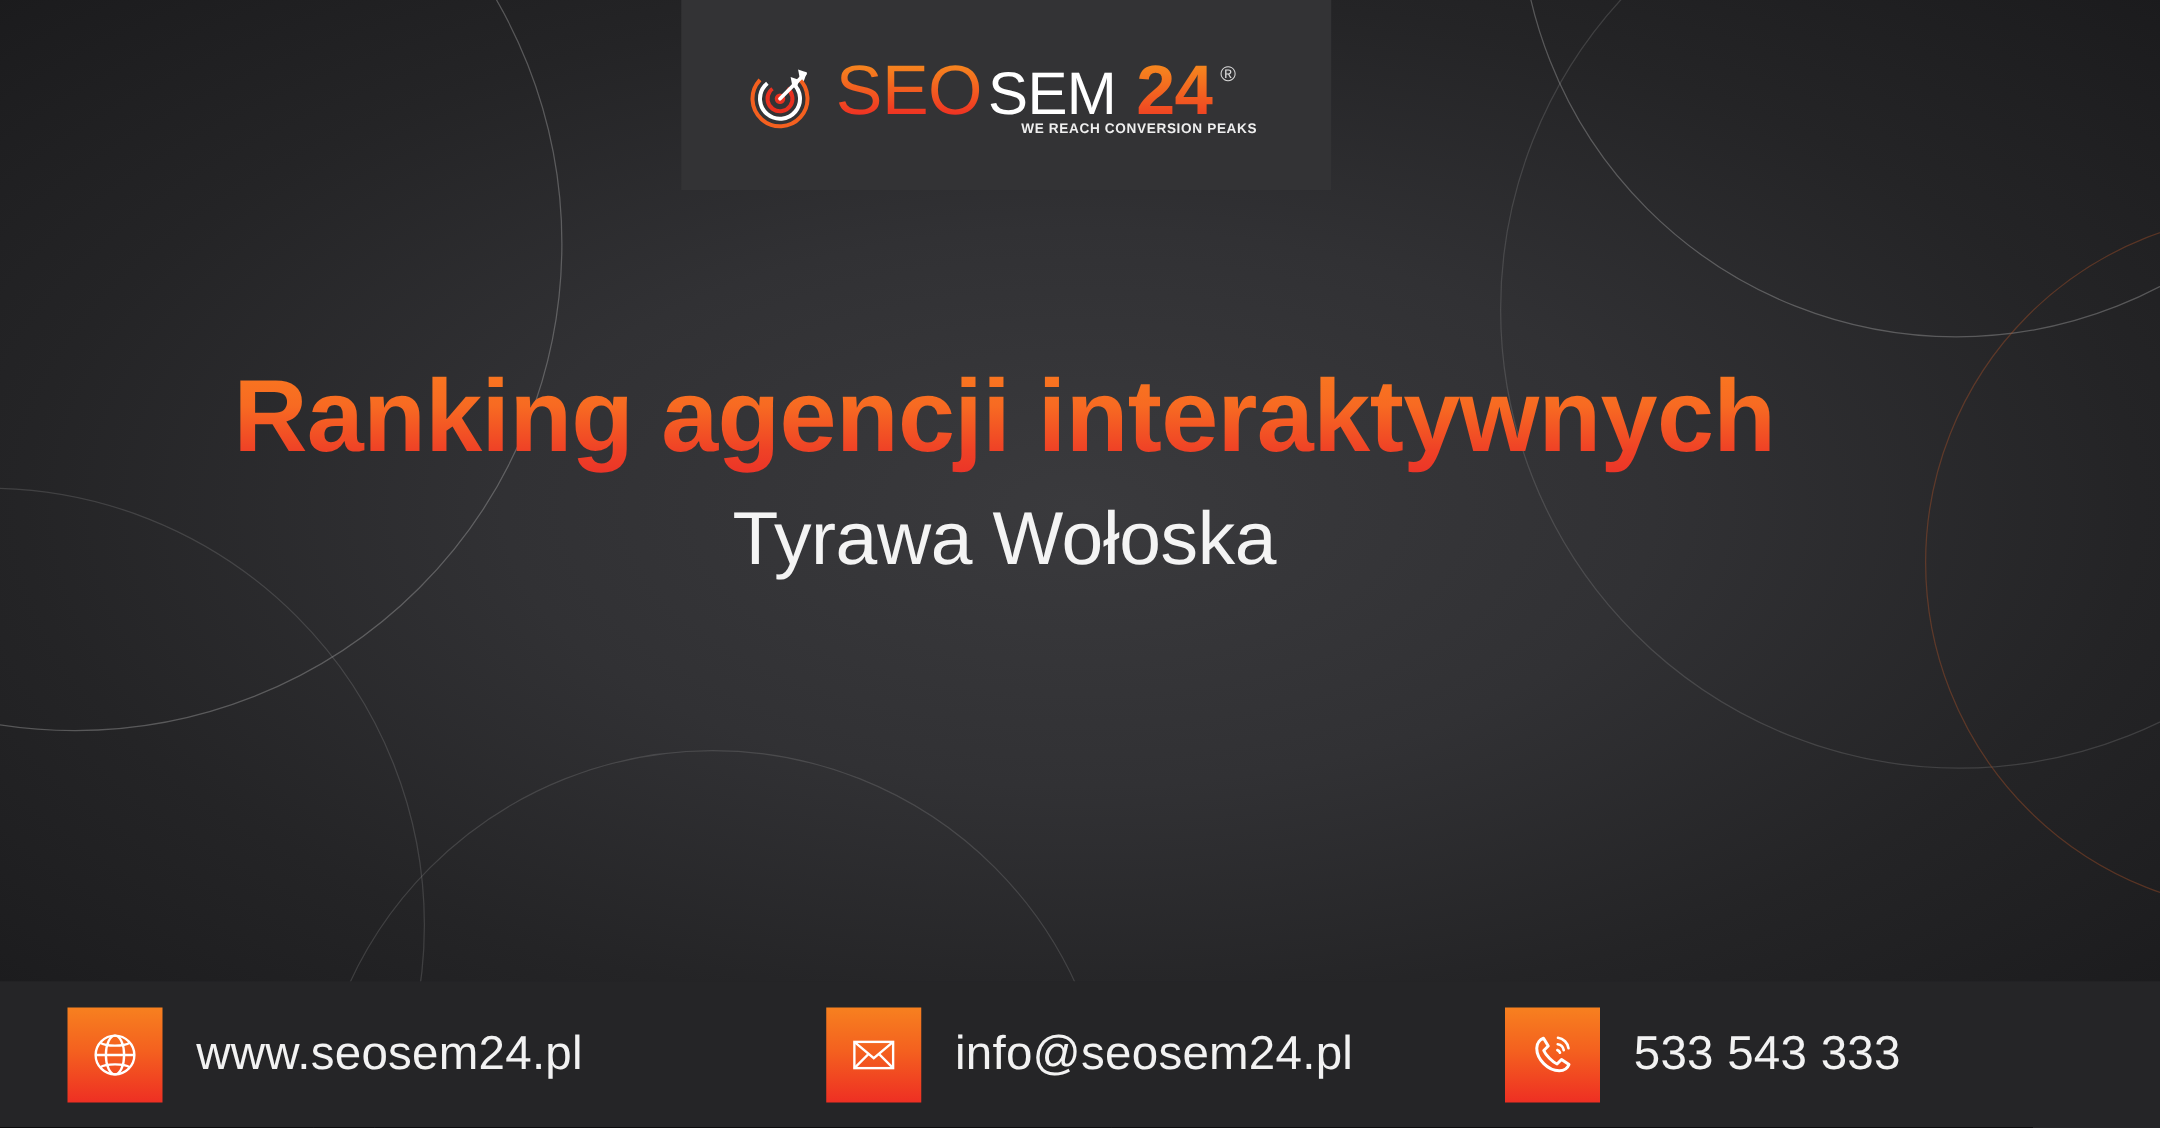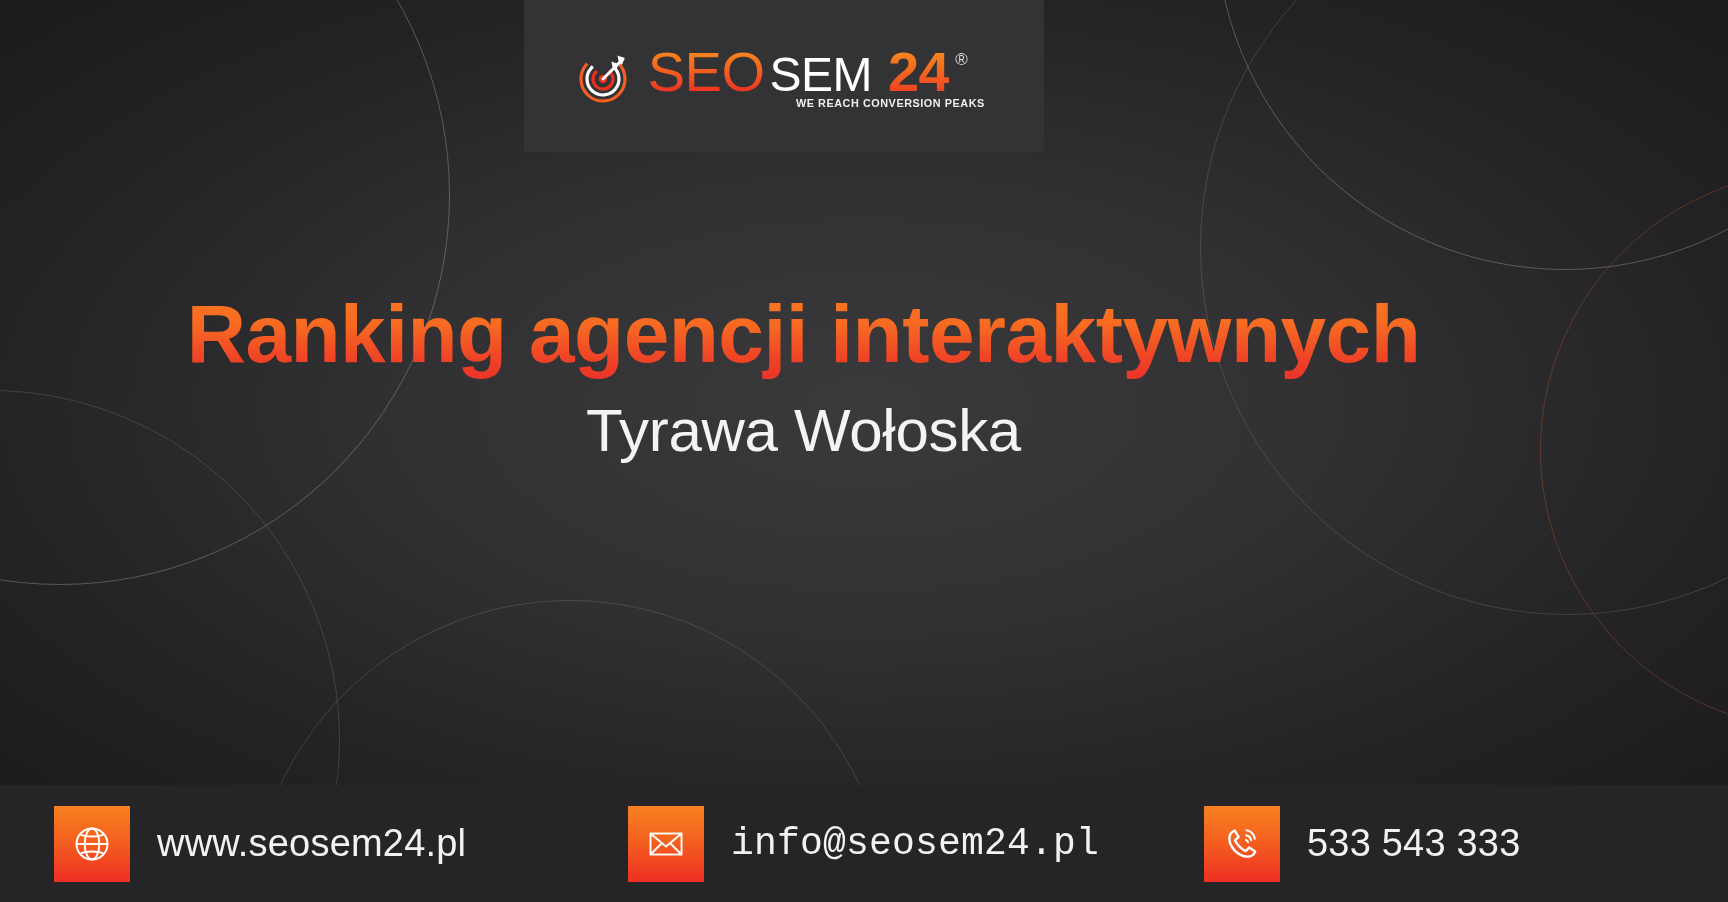--- a/index.html
+++ b/index.html
@@ -28,21 +28,21 @@
   #c1 { left:-330px;  top:-195px;  width:780px;  height:780px; }
   #c2 { left:-520px;  top:-540px;  width:590px;  height:590px; }
   #c3 { left:-360px;  top:390px;   width:700px;  height:700px; }
   #c4 { left:1215px;  top:-430px;  width:700px;  height:700px; }
   #c5 { left:1200px;  top:-120px;  width:735px;  height:735px; }
   #c6 { left:1540px;  top:170px;   width:560px;  height:560px; }
   #c7 { left:250px;   top:600px;   width:640px;  height:640px; }
 
   
   #logo-plate {
-    position:absolute; left:524px; top:0; width:520px; height:152px;
+    position:absolute; left:545px; top:0; width:520px; height:152px;
     background:#333335;
     display:flex; align-items:center; justify-content:center;text-align:center;
   }
   #logo { display:flex; align-items:center; gap:14px; }
   #logo-mark { width:56px; height:56px; flex:0 0 56px; }
   #logo-type { display:flex; flex-direction:column; }
   #logo-words { display:flex; align-items:baseline; }
   .w-seo {
     font-size:56px; font-weight:400; letter-spacing:-0.5px; line-height:1;
     background:linear-gradient(180deg,#F7941E 0%,#F4701F 34%,#EE2A23 92%);
@@ -81,21 +81,21 @@
   }
 
   
   #footer {
     position:absolute; left:0; bottom:0; width:1728px; height:117px;
     background:#252527;
     display:flex; align-items:center;
   }
   .contact { display:flex; align-items:center; position:absolute;padding-left:12px; }
   #contact-web   { left:42px;   }
-  #contact-mail  { left:616px;font-family:Liberation Mono, monospace;  }
+  #contact-mail  { left:649px;  }
   #contact-phone { left:1192px; }
 
   .ct-icon {
     width:76px; height:76px; flex:0 0 76px;
     background:linear-gradient(180deg,#F7801F 0%,#F4611F 45%,#EE2F23 100%);
     display:flex; align-items:center; justify-content:center;
   }
   .ct-icon svg { display:block; }
   .ct-text {
     margin-left:27px; font-size:38px; color:#f2f2f2; font-weight:400;

